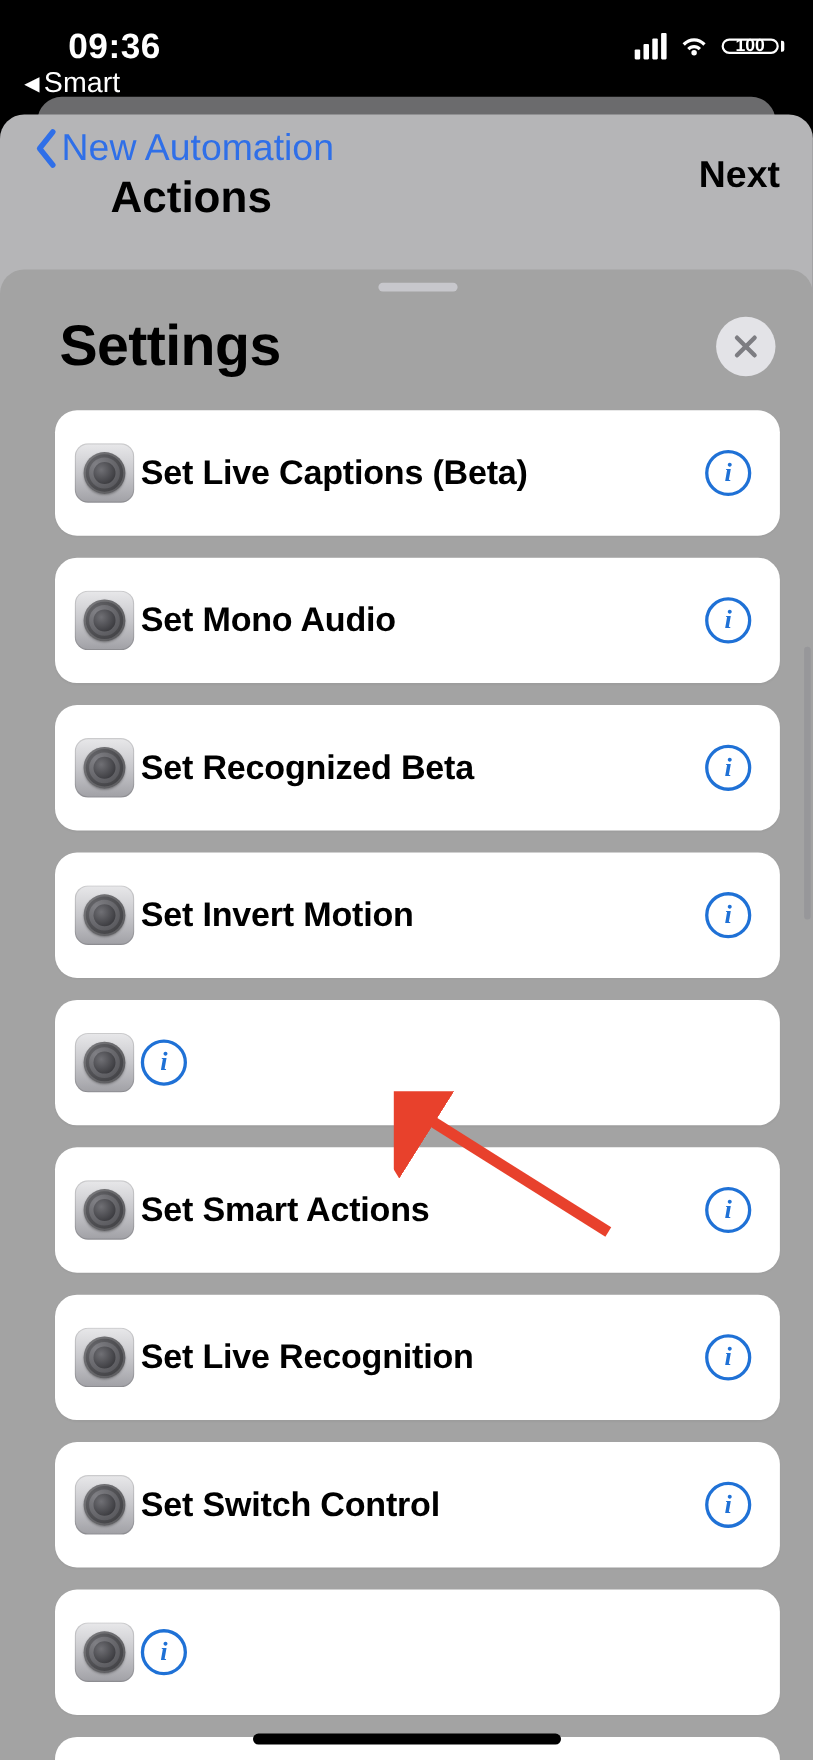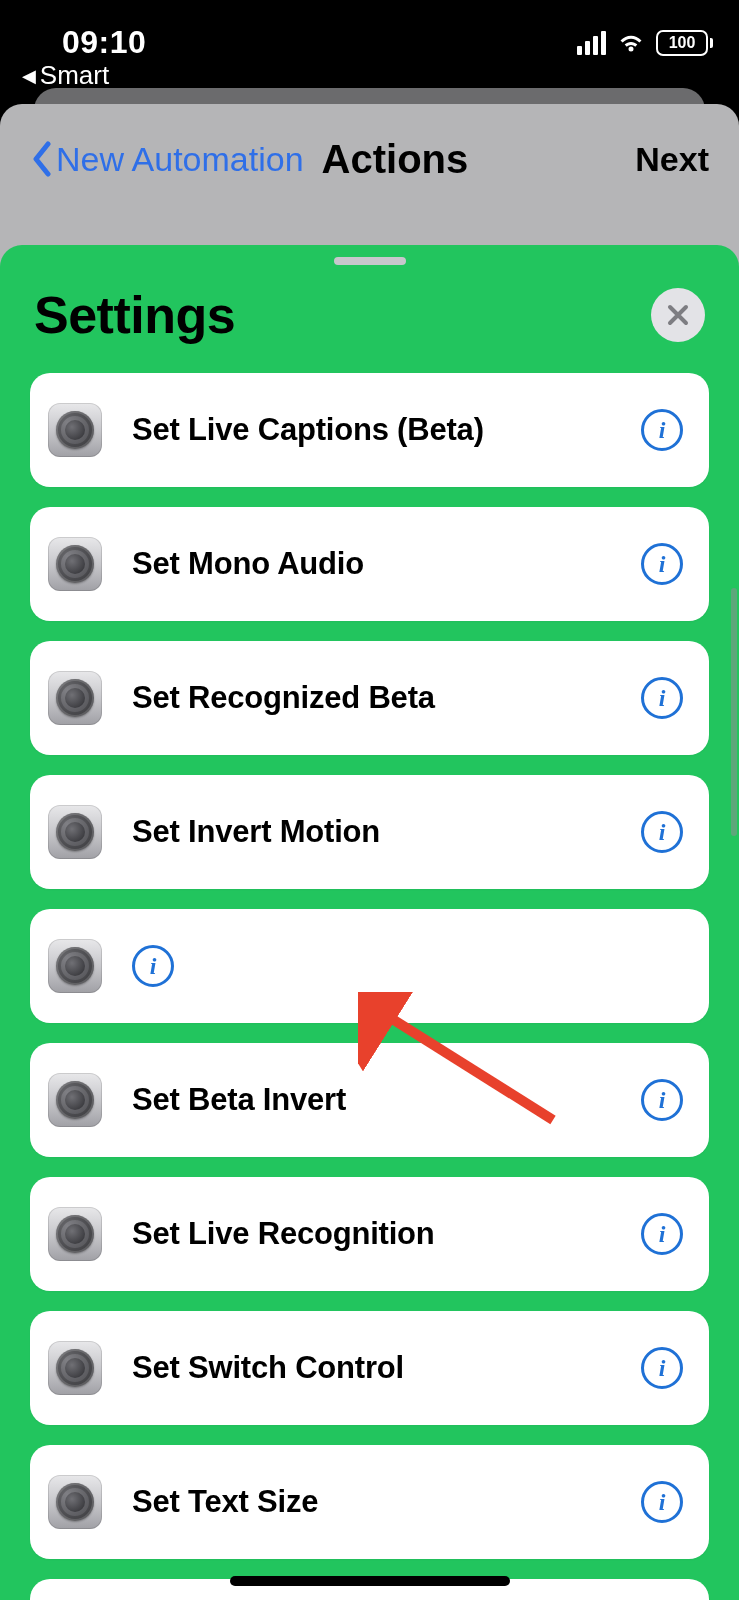--- a/index.html
+++ b/index.html
@@ -9,66 +9,66 @@
   .status-bar { position: relative; height: 90px; background: #000; color: #fff; }
   .status-time { position: absolute; top: 24px; left: 62px; font-size: 32px; font-weight: 600; letter-spacing: 0.5px; }
   .status-back { position: absolute; top: 60px; left: 22px; font-size: 26px; font-weight: 400; display: flex; align-items: center; gap: 4px; }
   .status-back .tri { font-size: 18px; }
   .status-right { position: absolute; top: 30px; right: 26px; display: flex; align-items: center; gap: 10px; }
   .signal { display: flex; align-items: flex-end; gap: 3px; }
   .signal span { width: 5px; background: #fff; border-radius: 1px; display: block; }
   .signal span:nth-child(1){height:9px;} .signal span:nth-child(2){height:14px;} .signal span:nth-child(3){height:19px;} .signal span:nth-child(4){height:24px;}
   .wifi-icon svg { display:block; }
   .battery { display:flex; align-items:center; }
-  .battery-body { width:52px; height:26px; border:2.5px solid #fff; border-radius:7px; display:flex; align-items:center; justify-content:center; font-size:16px; font-weight:700; color:#fff; }
+  .battery-body { width:52px; height:14px; border:2.5px solid #fff; border-radius:7px; display:flex; align-items:center; justify-content:center; font-size:16px; font-weight:700; color:#fff; }
   .battery-tip { width:3px; height:10px; background:#fff; border-radius:0 2px 2px 0; margin-left:2px; }
 
   
   .sheet-stack { position: absolute; top: 88px; left: 34px; right: 34px; height: 30px; background: #6b6b6d; border-radius: 22px 22px 0 0; }
   
   
   .nav-modal { position: absolute; top: 104px; left: 0; right: 0; bottom: 0; background: #b5b5b7; border-radius: 22px 22px 0 0; }
   .nav-bar { height: 110px; display:flex; align-items:center; justify-content:space-between; padding: 0 30px; }
-  .nav-left { display:flex; align-items:center; gap: 4px; }
+  .nav-left { display:flex; align-items:center; gap: 4px; flex-direction: column; }
   .nav-back { color:#2f6fe8; font-size:34px; font-weight:400; display:flex; align-items:center; gap:2px; }
   .nav-chevron svg { display:block; }
   .nav-title { color:#000; font-size:40px; font-weight:700; margin-left: 14px; }
   .nav-next { color:#000000; font-size:34px; font-weight:600; }
 
   
-  .sheet { position:absolute; top: 141px; left:0; right:0; bottom:0; background:#22c55e; border-radius: 22px 22px 0 0; padding-top: 12px; }
+  .sheet { position:absolute; top: 141px; left:0; right:0; bottom:0; background:#a3a3a3; border-radius: 22px 22px 0 0; padding-top: 12px; padding-left: 20px; }
   .grabber { width: 72px; height: 8px; background:#c7c7cc; border-radius:5px; margin: 0 auto 20px; }
   .sheet-header { display:flex; align-items:center; justify-content:space-between; padding: 0 34px 28px 34px; }
   .sheet-title { font-size: 52px; font-weight: 800; letter-spacing: -0.5px; }
   .close-btn { width:54px; height:54px; border-radius:27px; background:#e3e3e7; display:flex; align-items:center; justify-content:center; color:#7d7d82; font-size:28px; font-weight:600; }
   .close-btn svg { display:block; }
 
   .list { padding: 0 30px; }
-  .item { background:#fff; border-radius:20px; height:114px; margin-bottom:20px; display:flex; align-items:center; padding: 0 26px 0 18px; gap: 30px; box-shadow: 0 1px 2px rgba(0,0,0,0.04); }
+  .item { background:#fff; border-radius:20px; height:114px; margin-bottom:20px; display:flex; align-items:center; padding: 0 26px 0 18px; gap: 6px; box-shadow: 0 1px 2px rgba(0,0,0,0.04); }
   .item:last-child { margin-bottom: 0; }
   .item-icon { width:54px; height:54px; border-radius:12px; background: linear-gradient(180deg,#e8e8ea 0%,#c8c8cc 50%,#a0a0a5 100%); display:flex; align-items:center; justify-content:center; flex-shrink:0; box-shadow: inset 0 0 0 1px rgba(0,0,0,0.12); }
   .gear { width:38px; height:38px; border-radius:19px; background: radial-gradient(circle at 30% 30%, #808085, #47474b); box-shadow: inset 0 0 0 2px rgba(255,255,255,0.15), inset 0 0 0 5px rgba(0,0,0,0.2), 0 1px 2px rgba(0,0,0,0.3); position:relative; }
   .gear::after { content:""; position:absolute; inset:9px; border-radius:50%; background: radial-gradient(circle at 35% 35%, #707075, #2c2c30); }
   .item-label { flex:1; font-size:31px; font-weight:700; color:#000; letter-spacing:-0.2px; }
   .info-btn { width:42px; height:42px; border-radius:21px; border:3px solid #1f71d6; display:flex; align-items:center; justify-content:center; color:#1f71d6; font-family: Georgia, 'Times New Roman', serif; font-size:24px; font-weight:700; font-style:italic; flex-shrink:0; }
 
   
   .arrow { position:absolute; pointer-events:none; }
 
   
   .scroll-ind { position:absolute; right:2px; top:588px; width:6px; height:248px; background:#8e8e93; border-radius:3px; opacity:0.55; }
 
   
   .home-ind { position:absolute; bottom:14px; left:50%; transform:translateX(-50%); width:280px; height:10px; background:#000; border-radius:6px; }
 </style>
 </head>
 <body>
 
 <div class="status-bar">
-  <div class="status-time">09:10</div>
+  <div class="status-time">09:36</div>
   <div class="status-back">
     <span class="tri">◀</span>
     <span>Smart</span>
   </div>
   <div class="status-right">
     <div class="signal">
         <span></span>
         <span></span>
         <span></span>
         <span></span>
@@ -148,42 +148,41 @@
       <div class="item">
         <div class="item-icon">
             <div class="gear"></div>
           </div>
         <div class="info-btn">i</div>
       </div>
       <div class="item">
         <div class="item-icon">
             <div class="gear"></div>
           </div>
-        <div class="item-label">Set Beta Invert</div>
+        <div class="item-label">Set Smart Actions</div>
         <div class="info-btn">i</div>
       </div>
       <div class="item">
         <div class="item-icon">
             <div class="gear"></div>
           </div>
         <div class="item-label">Set Live Recognition</div>
         <div class="info-btn">i</div>
       </div>
       <div class="item">
         <div class="item-icon">
             <div class="gear"></div>
           </div>
         <div class="item-label">Set Switch Control</div>
         <div class="info-btn">i</div>
       </div>
       <div class="item">
         <div class="item-icon">
             <div class="gear"></div>
           </div>
-        <div class="item-label">Set Text Size</div>
         <div class="info-btn">i</div>
       </div>
       <div class="item">
         
         
         
       </div>
     </div>
   </div>
 </div>

